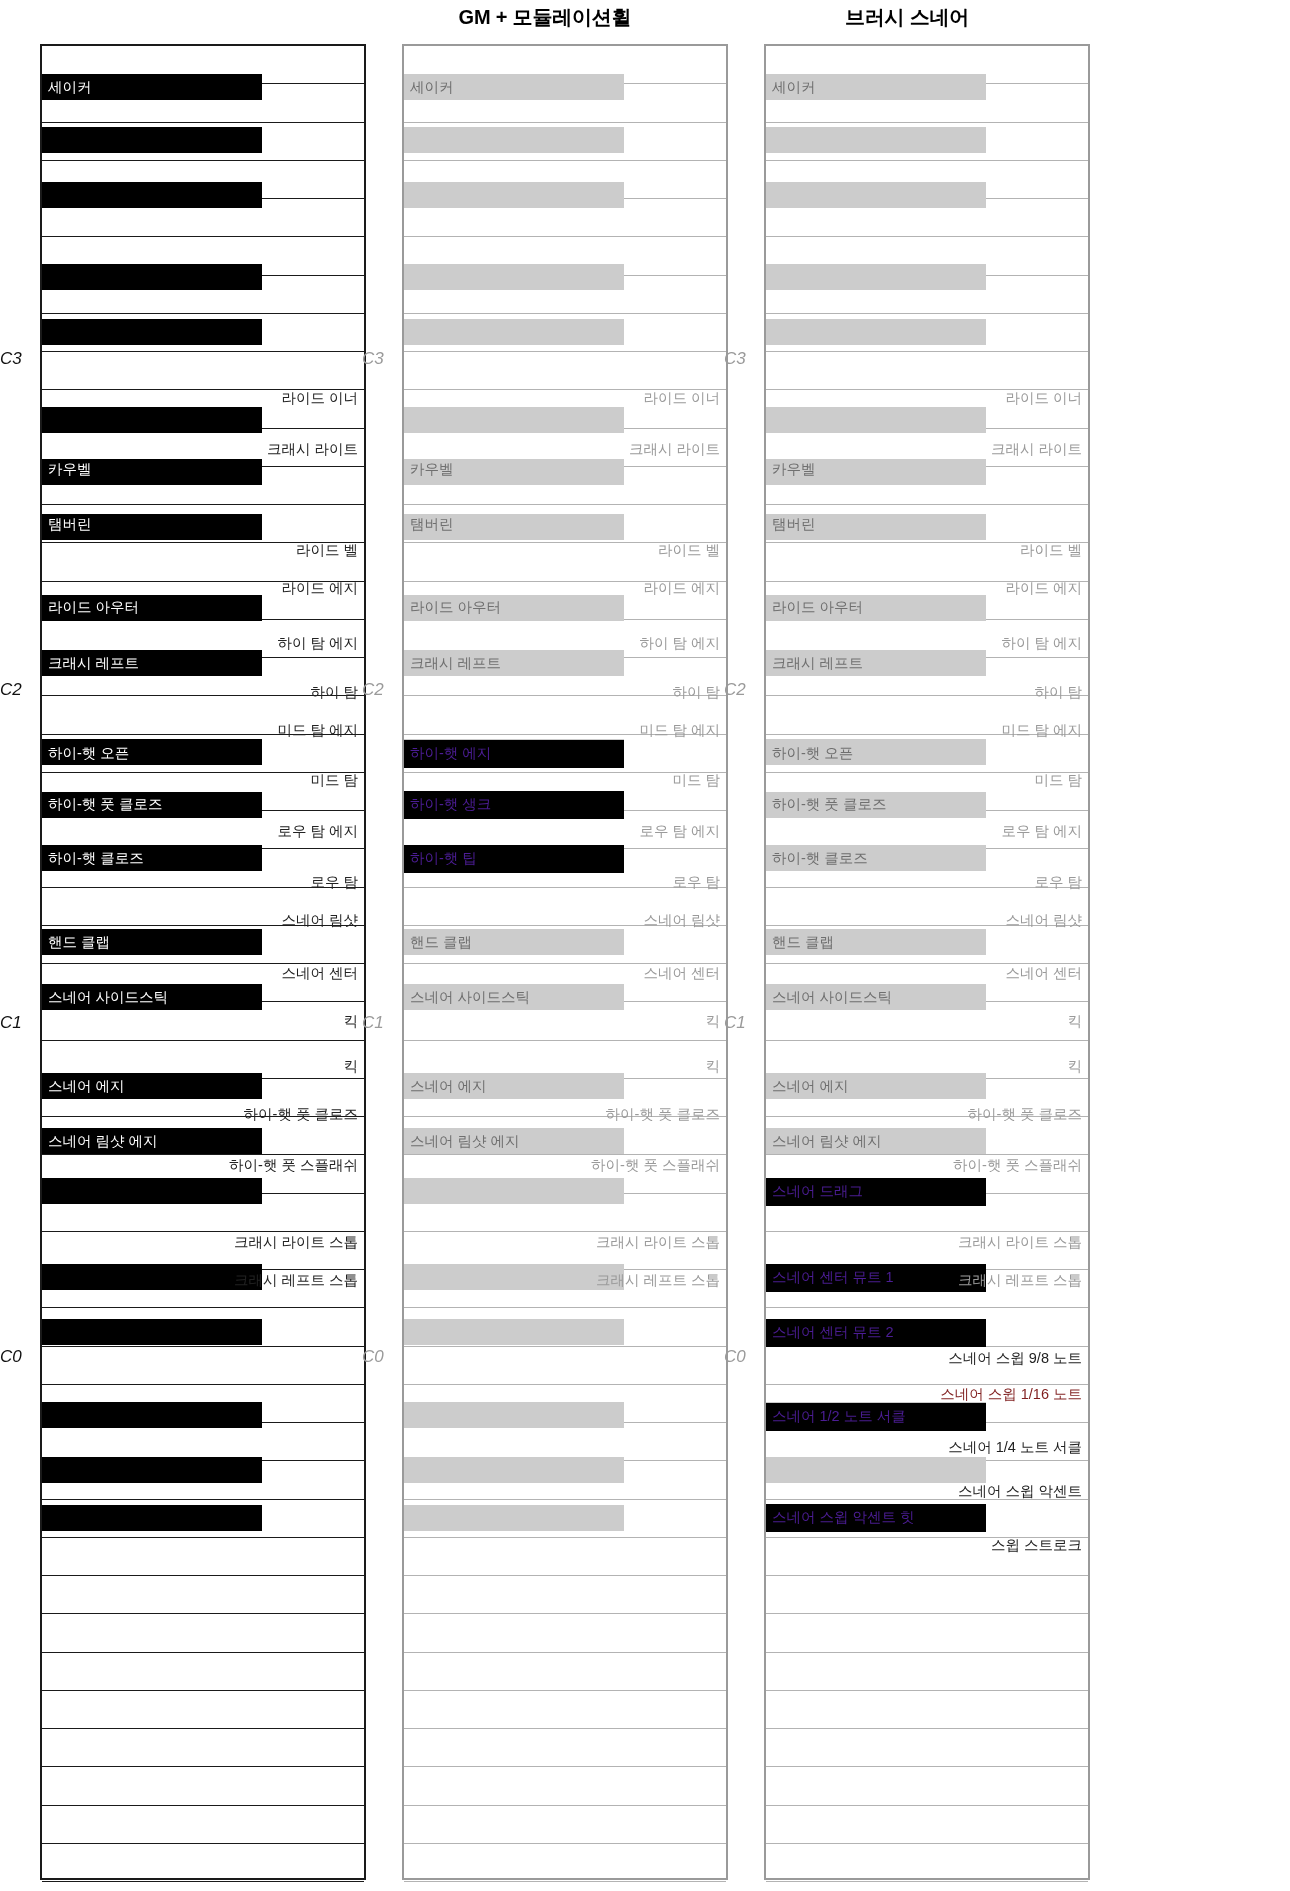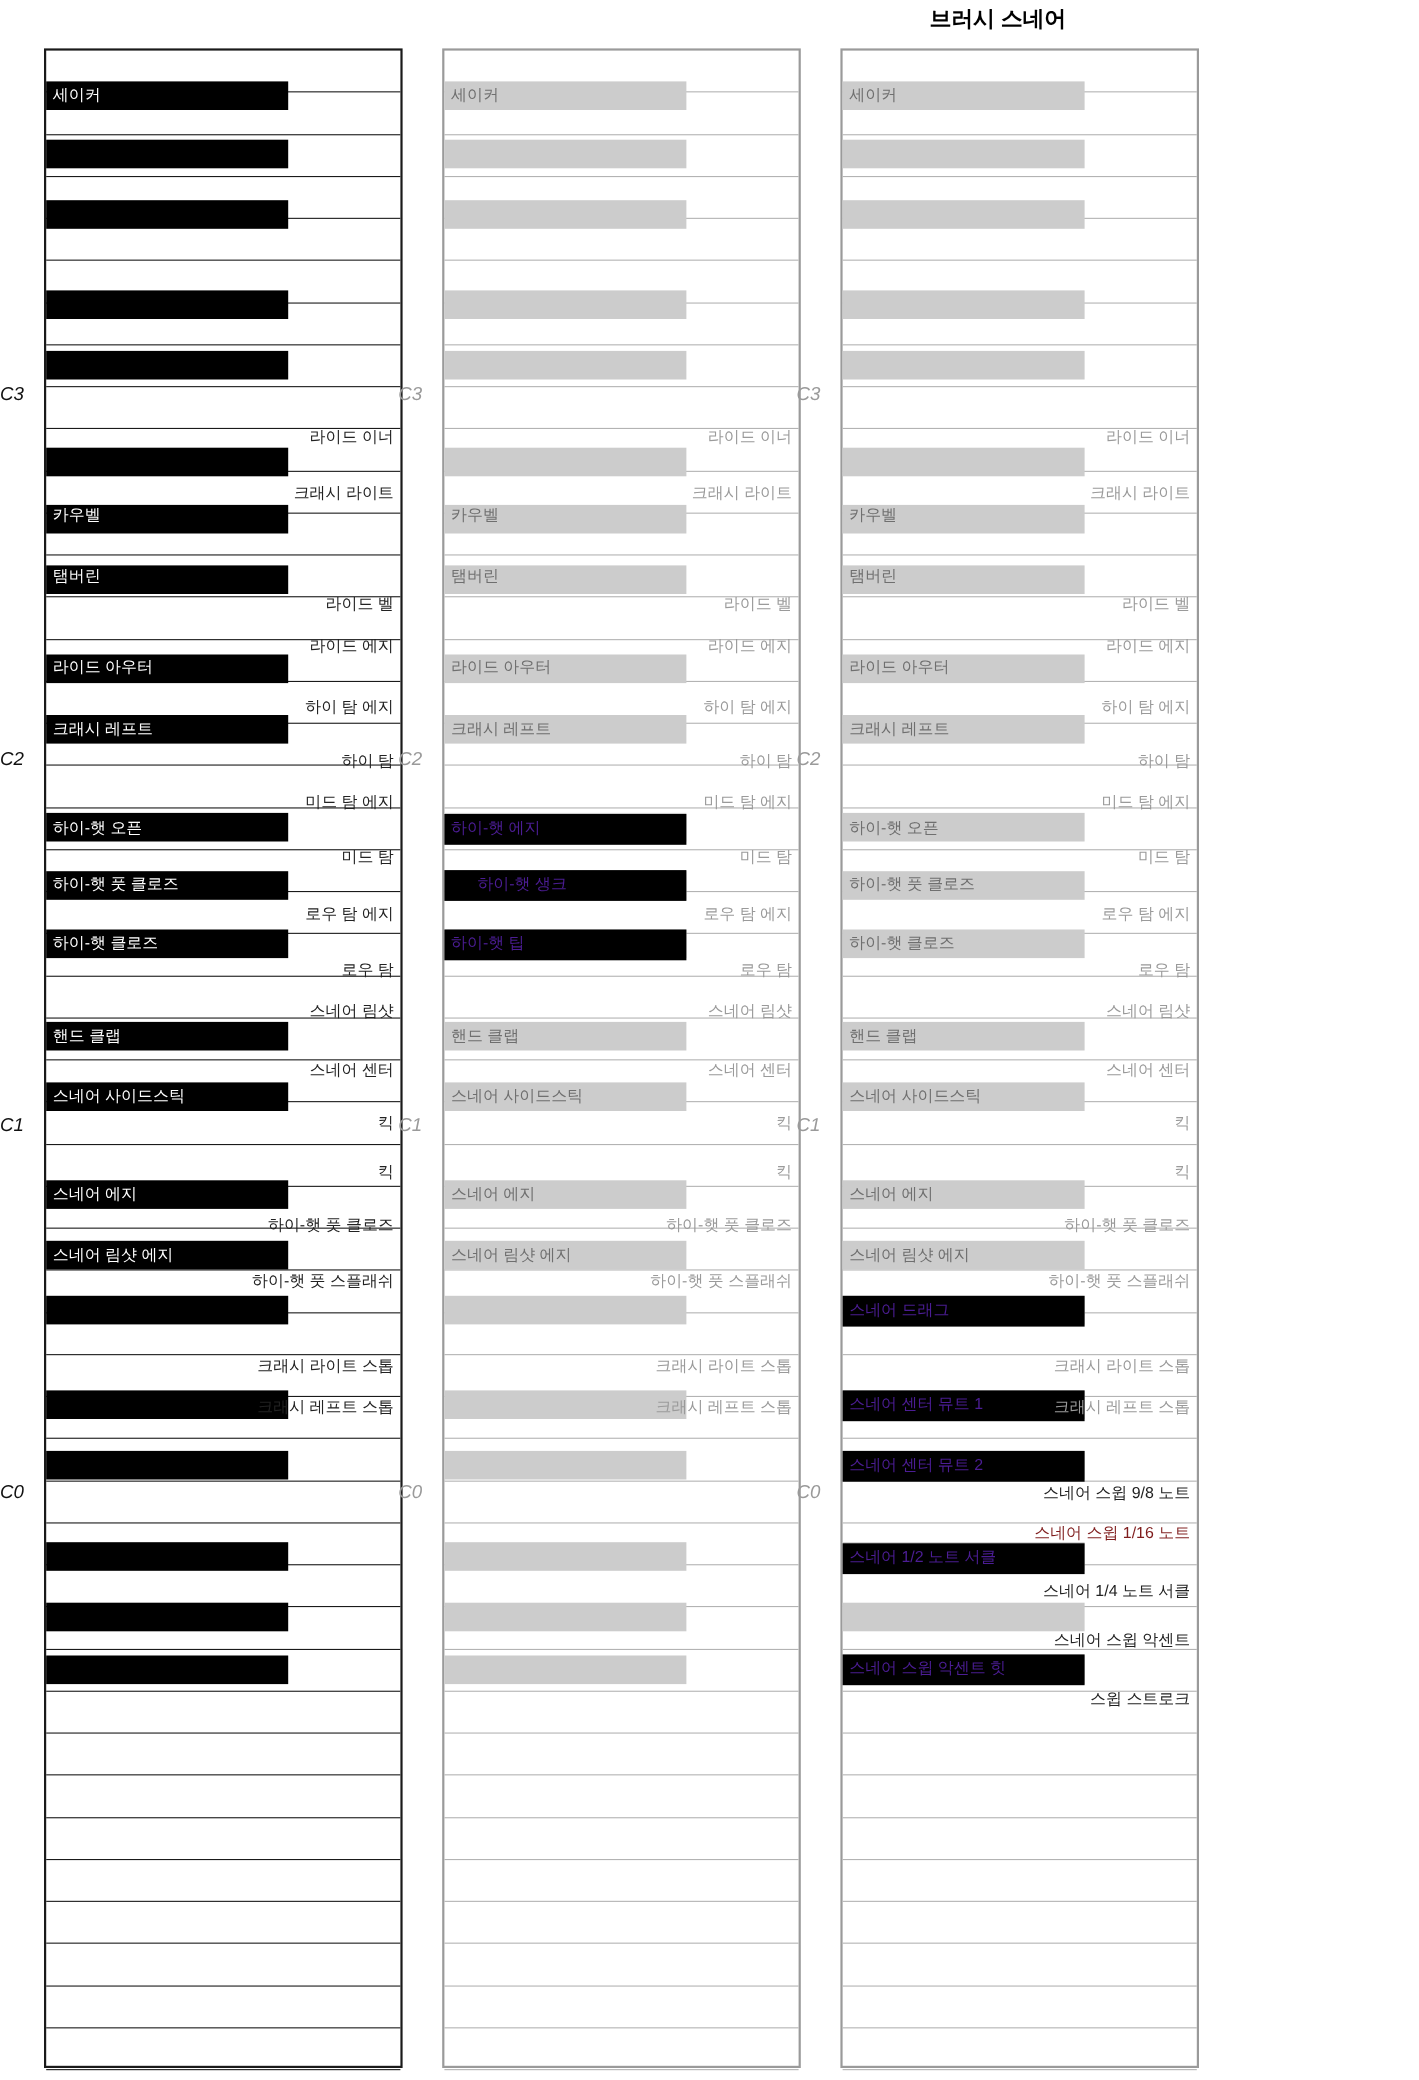--- a/index.html
+++ b/index.html
@@ -199,20 +199,21 @@
         <div class="lbl on-white" style="top: 1112px;">하이-햇 풋 스플래쉬</div>
         <div class="lbl on-white" style="top: 1189px;">크래시 라이트 스톱</div>
         <div class="lbl on-white" style="top: 1227px;">크래시 레프트 스톱</div>
       </div>
   <div class="octave" style="top: 349px;">C3</div>
       <div class="octave" style="top: 680px;">C2</div>
       <div class="octave" style="top: 1013px;">C1</div>
       <div class="octave" style="top: 1347px;">C0</div>
     </div>
   <div class="col" id="col1" style="left:362px;">
+    <div class="col-title">GM + 모듈레이션휠</div>
     <div class="keys muted" id="keys1">
         <div class="white-row" style="top: 0px; height: 38.25px;"></div>
         <div class="white-row" style="top: 38.25px; height: 38.25px;"></div>
         <div class="white-row" style="top: 76.5px; height: 38.25px;"></div>
         <div class="white-row" style="top: 114.75px; height: 38.25px;"></div>
         <div class="white-row" style="top: 153px; height: 38.25px;"></div>
         <div class="white-row" style="top: 191.25px; height: 38.25px;"></div>
         <div class="white-row" style="top: 229.5px; height: 38.25px;"></div>
         <div class="white-row" style="top: 267.75px; height: 38.25px;"></div>
         <div class="white-row" style="top: 306px; height: 38.25px;"></div>
@@ -280,21 +281,21 @@
         <div class="black" style="top: 1459px; height: 26px;"></div>
         <div class="black dark" style="top: 694px; height: 28px; background: rgb(0, 0, 0);"></div>
         <div class="black dark" style="top: 745px; height: 28px; background: rgb(0, 0, 0);"></div>
         <div class="black dark" style="top: 799px; height: 28px; background: rgb(0, 0, 0);"></div>
         <div class="lbl on-black" style="top: 34px;">세이커</div>
         <div class="lbl on-black" style="top: 416px;">카우벨</div>
         <div class="lbl on-black" style="top: 471px;">탬버린</div>
         <div class="lbl on-black" style="top: 554px;">라이드 아우터</div>
         <div class="lbl on-black" style="top: 610px;">크래시 레프트</div>
         <div class="lbl on-black onsolid" style="top: 700px;">하이-햇 에지</div>
-        <div class="lbl on-black onsolid" style="top: 751px; margin-left: 24px;">하이-햇 생크</div>
+        <div class="lbl on-black onsolid" style="top: 751px;">하이-햇 생크</div>
         <div class="lbl on-black onsolid" style="top: 805px;">하이-햇 팁</div>
         <div class="lbl on-black" style="top: 889px;">핸드 클랩</div>
         <div class="lbl on-black" style="top: 944px;">스네어 사이드스틱</div>
         <div class="lbl on-black" style="top: 1033px;">스네어 에지</div>
         <div class="lbl on-black" style="top: 1088px;">스네어 림샷 에지</div>
         <div class="lbl on-white" style="top: 345px;">라이드 이너</div>
         <div class="lbl on-white" style="top: 396px;">크래시 라이트</div>
         <div class="lbl on-white" style="top: 497px;">라이드 벨</div>
         <div class="lbl on-white" style="top: 535px;">라이드 에지</div>
         <div class="lbl on-white" style="top: 590px;">하이 탐 에지</div>

